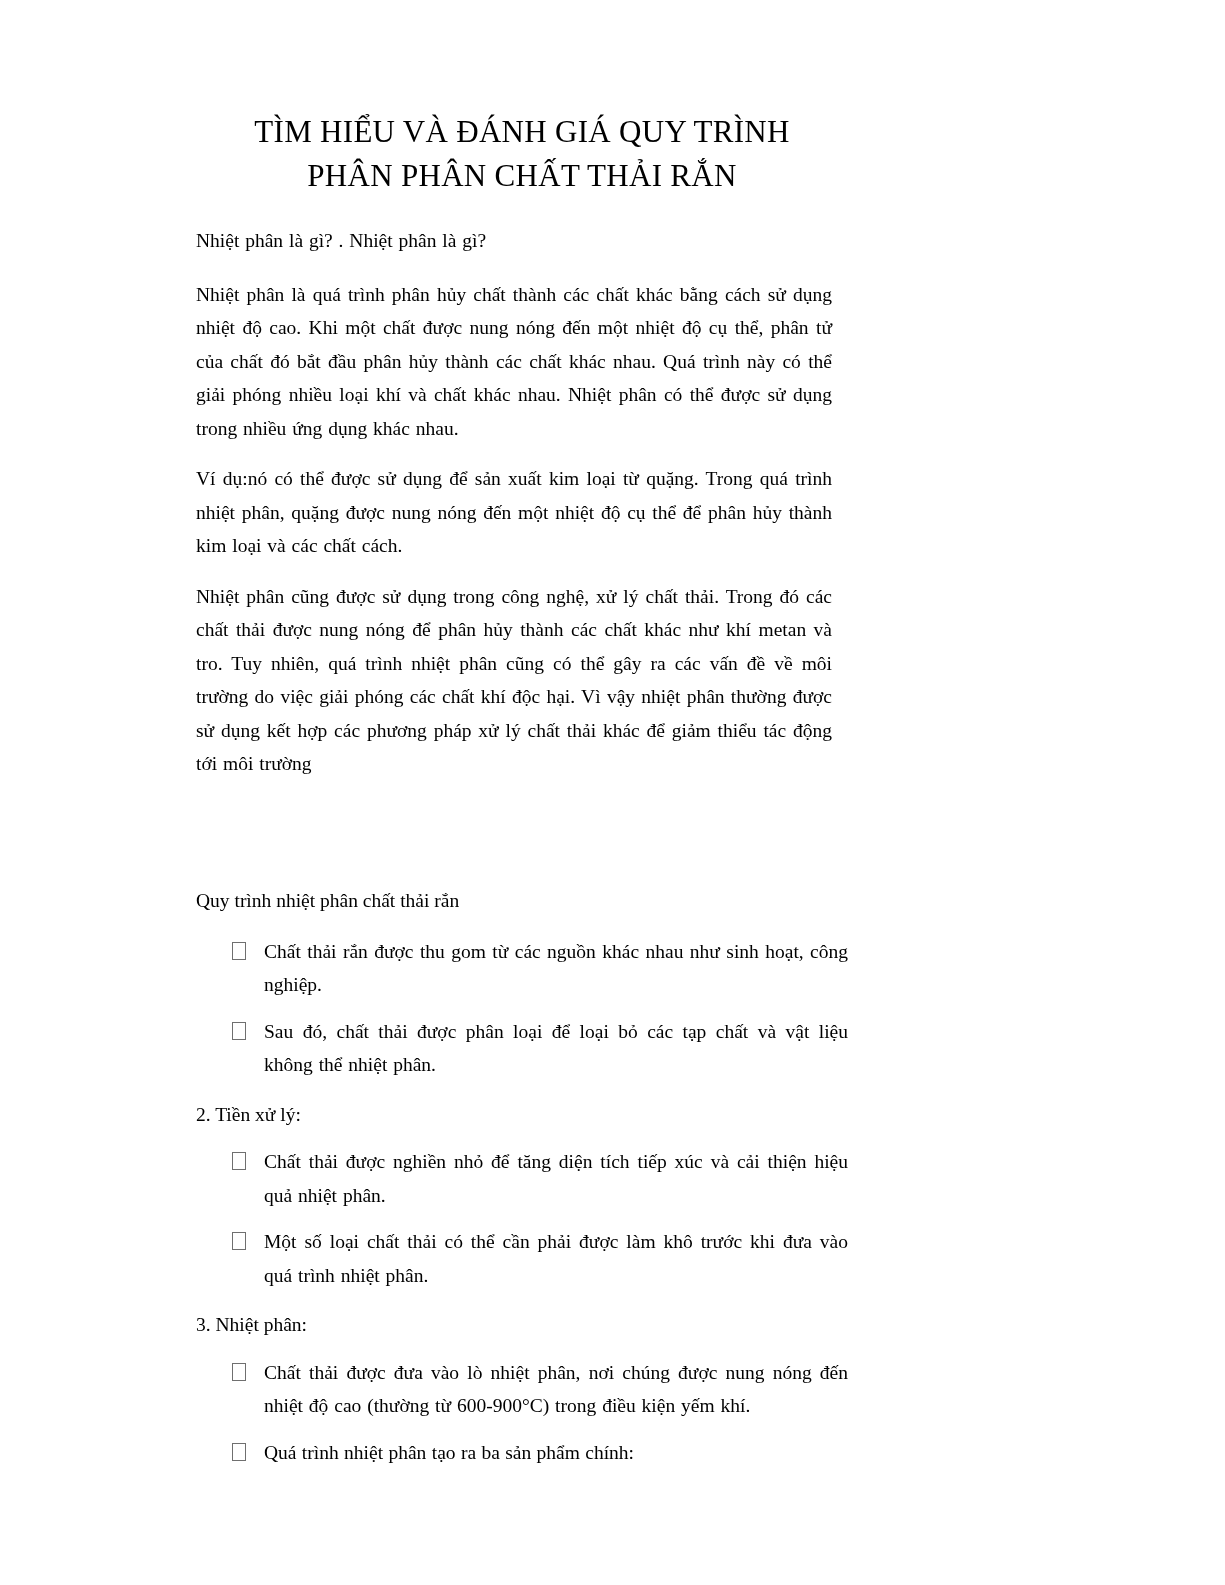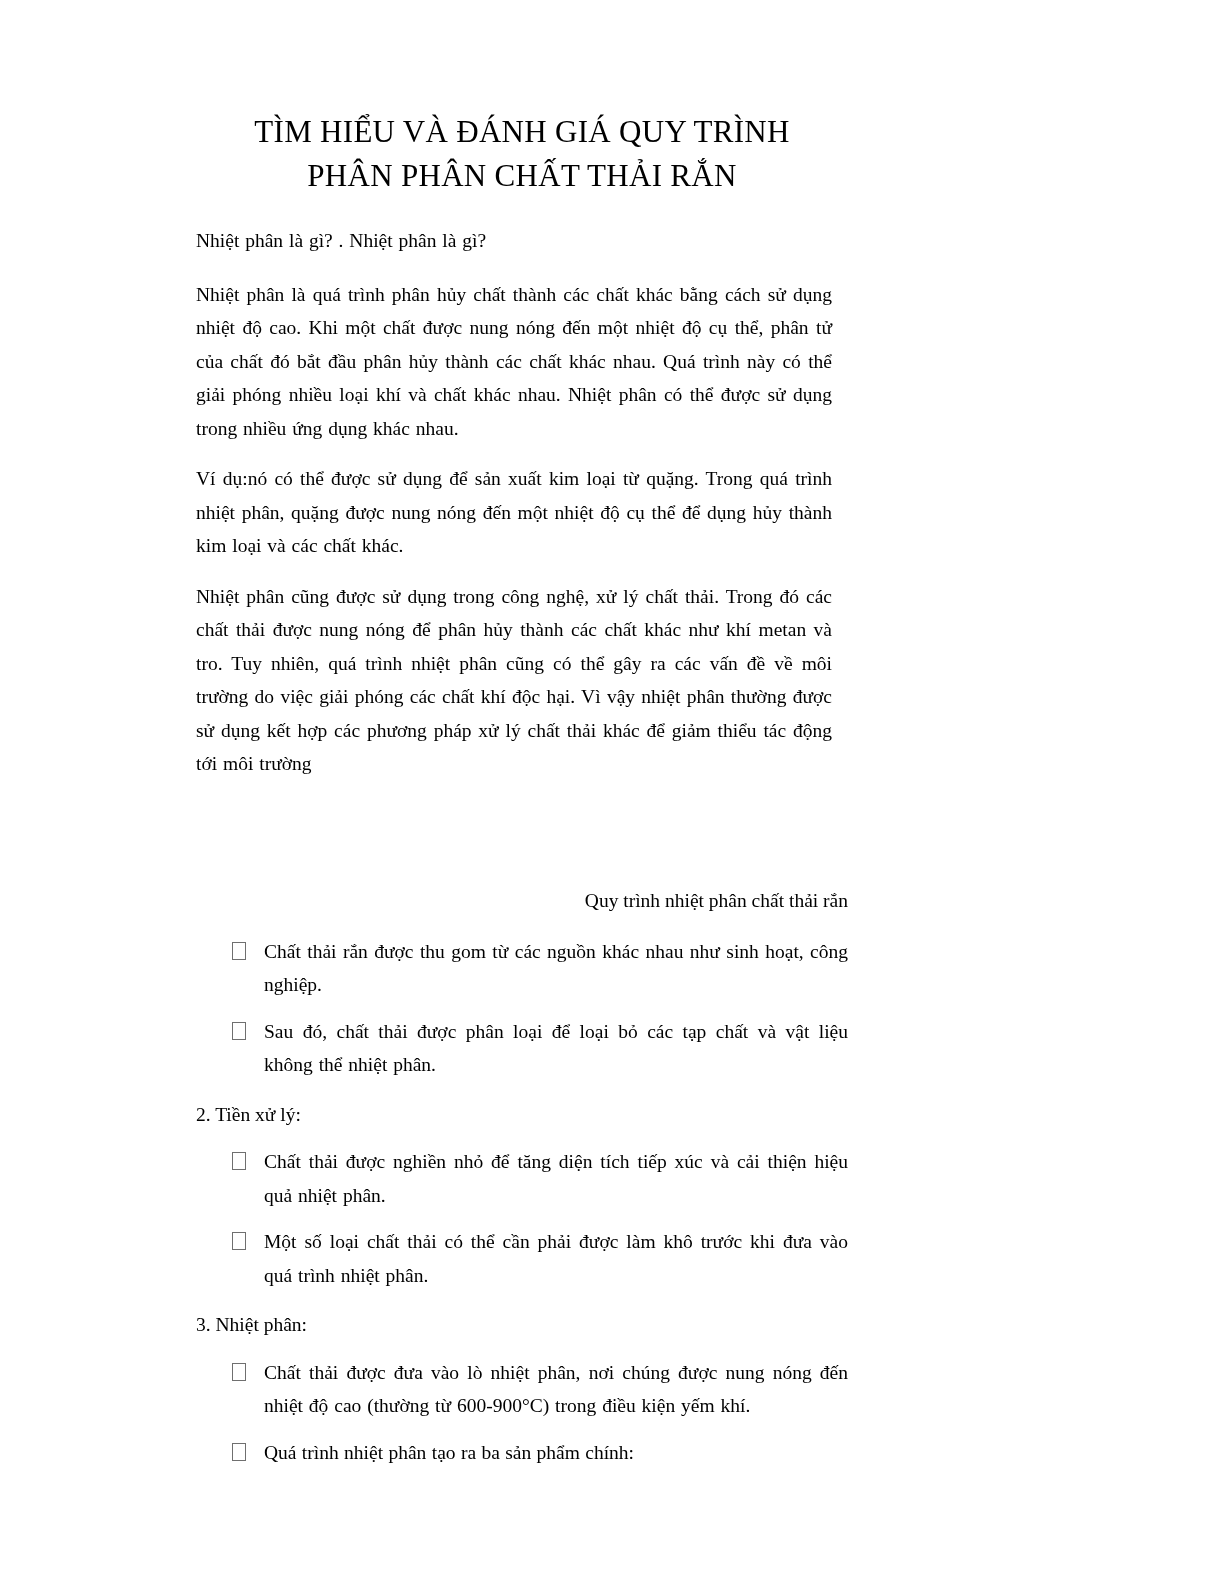--- a/index.html
+++ b/index.html
@@ -43,21 +43,21 @@
   p.lead {
     margin-bottom: 20px;
   }
   .spacer-block {
     height: 86px;
   }
   p.section-head {
     font-size: 19.5px;
     line-height: 1.72;
     margin: 0 0 17px 0;
-    text-align: right;
+    text-align: left;
   }
   p.numbered {
     font-size: 19.5px;
     line-height: 1.72;
     margin: 0 0 14px 0;
     text-align: left;
   }
   ul.bullets {
     list-style: none;
     margin: 0 0 14px 0;
@@ -102,21 +102,21 @@
 <div class="page">
 
   <h1 class="doc-title">
     <span class="line">TÌM HIỂU VÀ ĐÁNH GIÁ QUY TRÌNH</span>
     <span class="line">PHÂN PHÂN CHẤT THẢI RẮN</span>
   </h1>
 
   <p class="body-text lead">Nhiệt phân là gì? . Nhiệt phân là gì?</p>
 
   <p class="body-text">Nhiệt phân là quá trình phân hủy chất thành các chất khác bằng cách sử dụng nhiệt độ cao. Khi một chất được nung nóng đến một nhiệt độ cụ thể, phân tử của chất đó bắt đầu phân hủy thành các chất khác nhau. Quá trình này có thể giải phóng nhiều loại khí và chất khác nhau. Nhiệt phân có thể được sử dụng trong nhiều ứng dụng khác nhau.</p>
-  <p class="body-text">Ví dụ:nó có thể được sử dụng để sản xuất kim loại từ quặng. Trong quá trình nhiệt phân, quặng được nung nóng đến một nhiệt độ cụ thể để dụng hủy thành kim loại và các chất khác.</p>
+  <p class="body-text">Ví dụ:nó có thể được sử dụng để sản xuất kim loại từ quặng. Trong quá trình nhiệt phân, quặng được nung nóng đến một nhiệt độ cụ thể để phân hủy thành kim loại và các chất cách.</p>
   <p class="body-text">Nhiệt phân cũng được sử dụng trong công nghệ, xử lý chất thải. Trong đó các chất thải được nung nóng để phân hủy thành các chất khác như khí metan và tro. Tuy nhiên, quá trình nhiệt phân cũng có thể gây ra các vấn đề về môi trường do việc giải phóng các chất khí độc hại. Vì vậy nhiệt phân thường được sử dụng kết hợp các phương pháp xử lý chất thải khác để giảm thiểu tác động tới môi trường</p>
 
   <div class="spacer-block"></div>
 
   <p class="section-head">Quy trình nhiệt phân chất thải rắn</p>
 
   <div class="list-group">
     <ul class="bullets">
       <li>
         <span class="bullet-glyph"></span>

